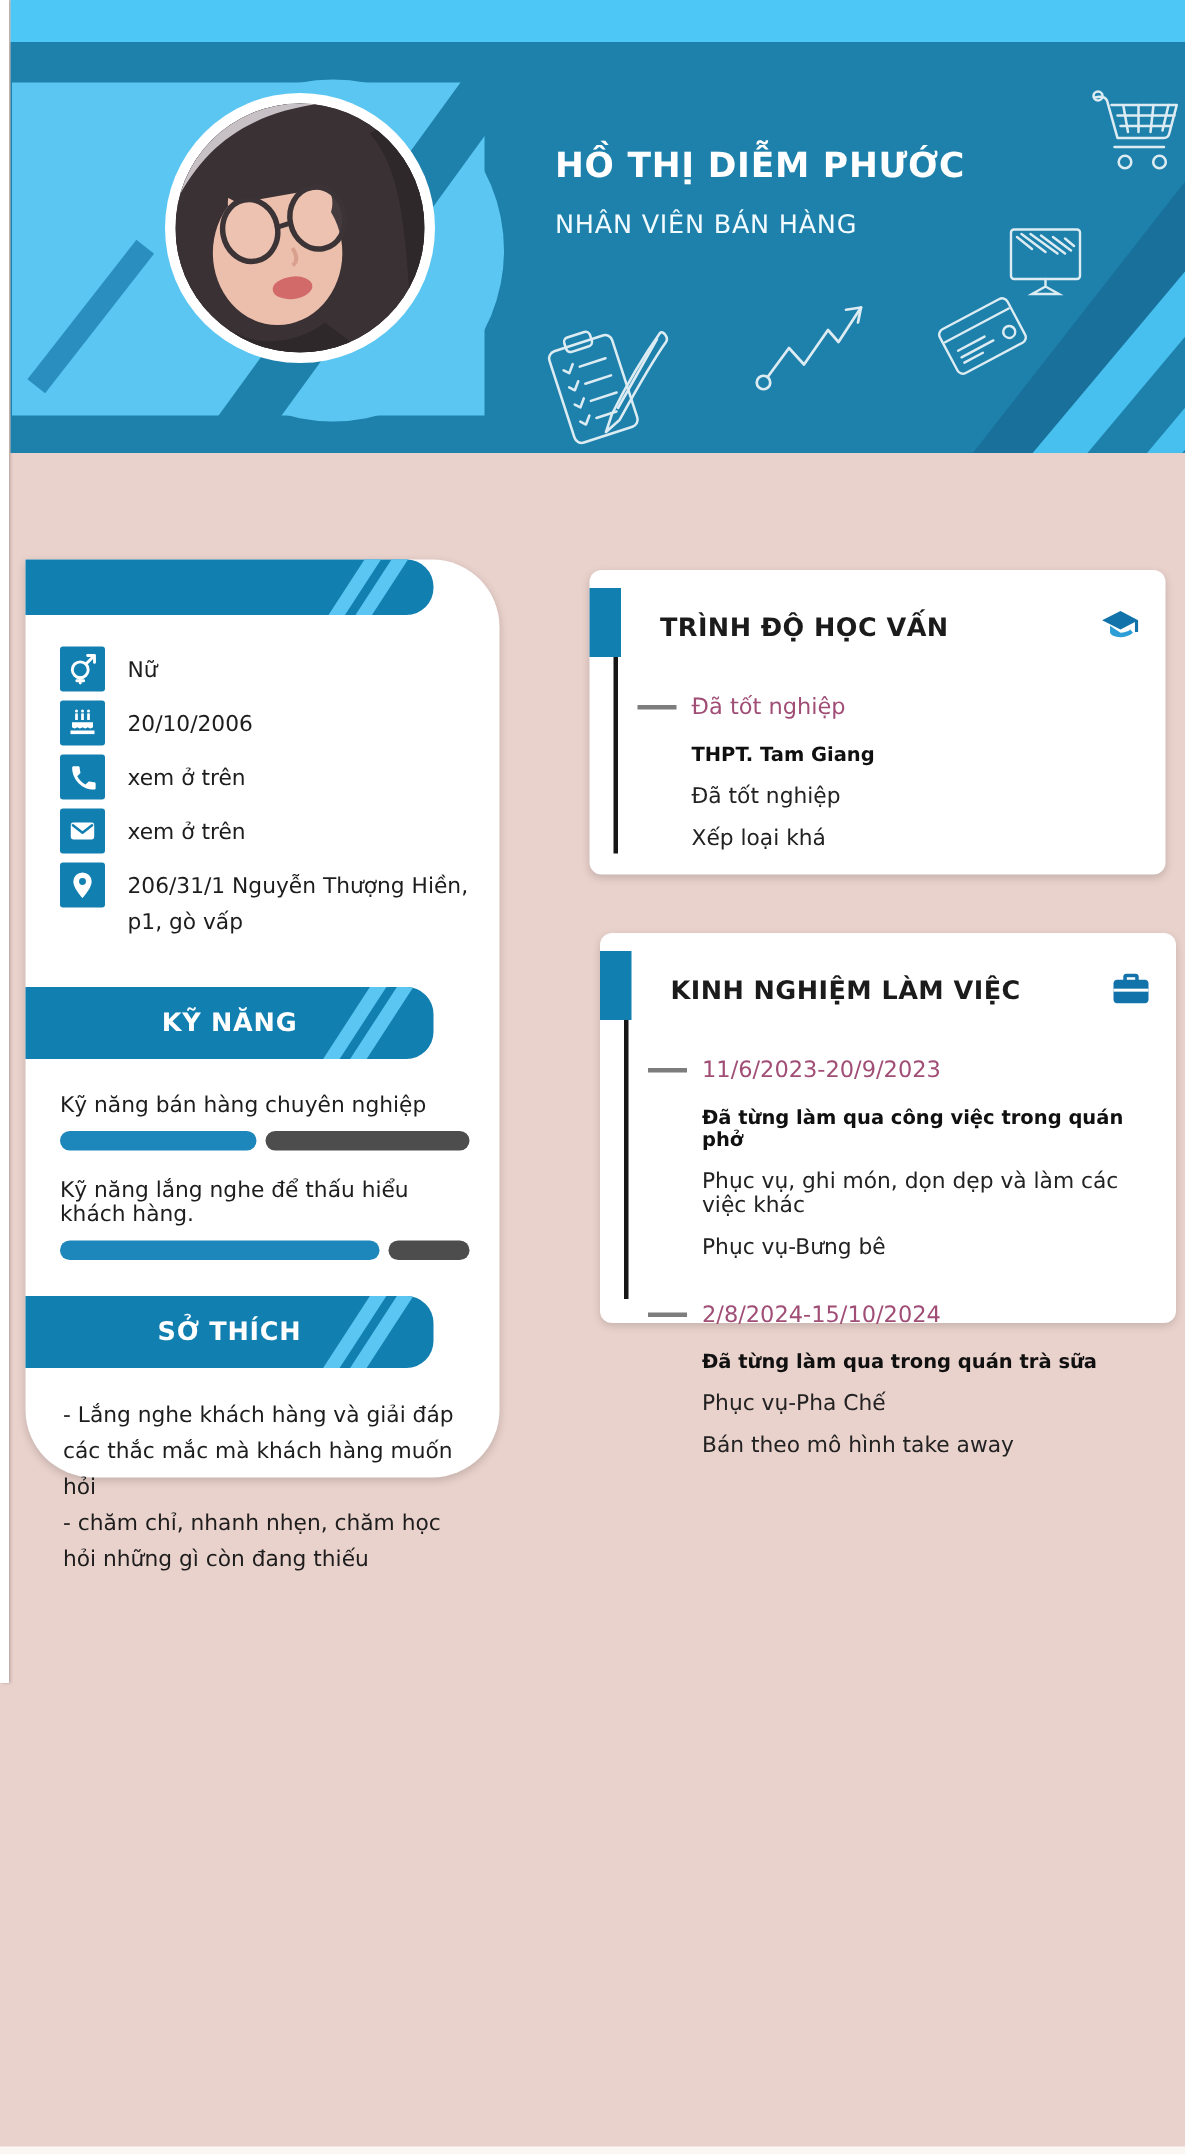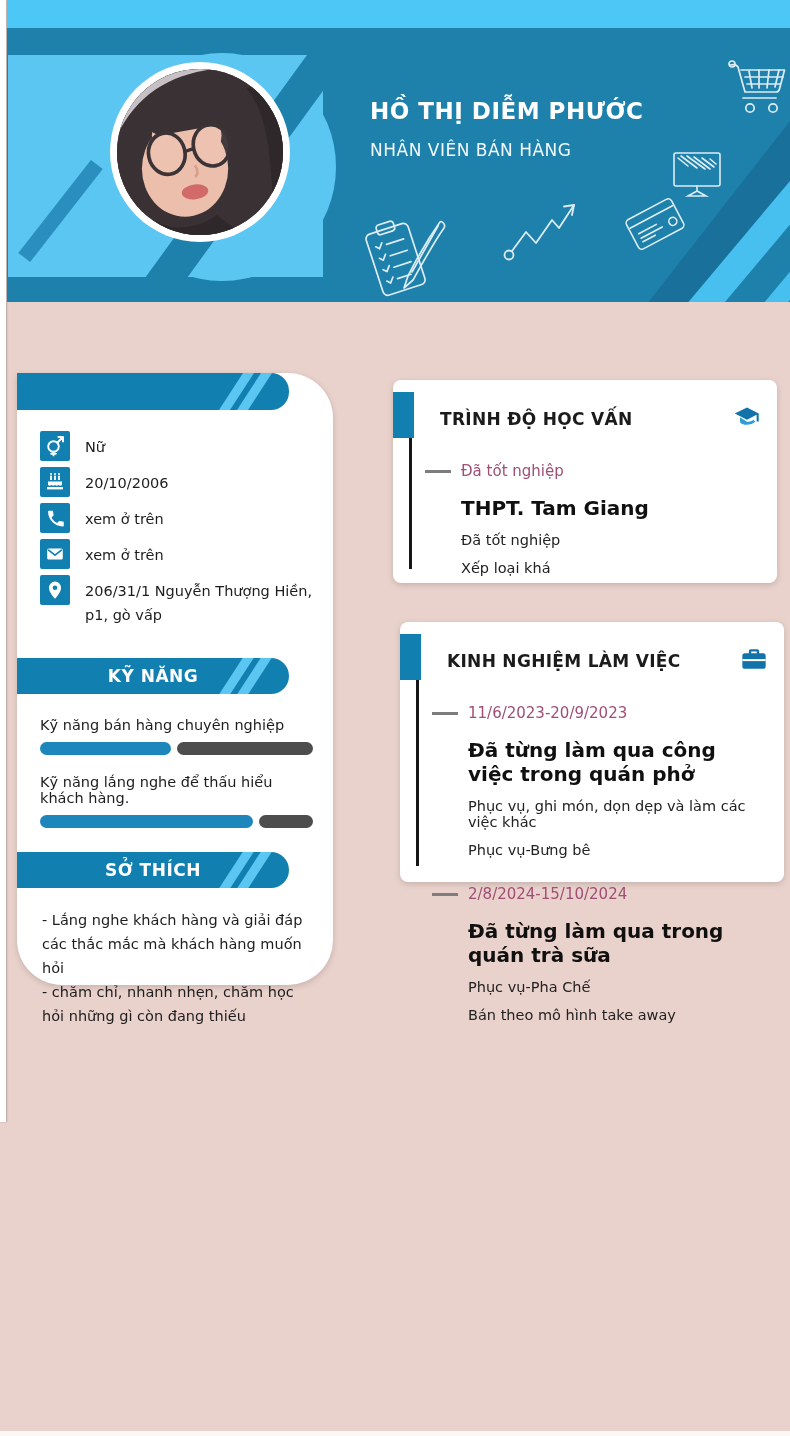--- a/index.html
+++ b/index.html
@@ -23,21 +23,21 @@
   .photo-ring{position:absolute;left:103px;top:34px;width:180px;height:180px;border-radius:50%;
               background:#ffffff;display:flex;align-items:center;justify-content:center;}
   .photo{width:166px;height:166px;border-radius:50%;overflow:hidden;background:#3a3134;}
   .banner-name{position:absolute;left:363px;top:70px;font-size:23px;font-weight:bold;color:#ffffff;letter-spacing:.5px;}
   .banner-role{position:absolute;left:363px;top:112px;font-size:17px;color:#f2fbff;letter-spacing:.5px;}
   .sketch{position:absolute;opacity:.85;}
   
   .card{position:absolute;background:#ffffff;box-shadow:0 2px 6px rgba(0,0,0,.16);z-index:2;}
   
   .card-left{left:17px;top:373px;width:316px;height:612px;border-radius:0 45px 45px 45px;}
-  .bar{position:relative;width:272px;height:36px;background:#127fb1;border-radius:0 18px 18px 0;
+  .bar{position:relative;width:272px;height:48px;background:#127fb1;border-radius:0 18px 18px 0;
        overflow:hidden;display:flex;align-items:center;justify-content:center;
        color:#ffffff;font-weight:bold;font-size:17px;letter-spacing:.5px;}
   .bar .stA,.bar .stB{position:absolute;top:-6px;bottom:-6px;width:11px;background:#5cc6f2;transform:skewX(-33deg);}
   .bar .stA{right:29px;} .bar .stB{right:47px;}
   .bar-top{height:37px;}
   .info{padding:21px 20px 0 23px;}
   .irow{display:flex;gap:15px;align-items:flex-start;margin-bottom:3px;min-height:33px;}
   .ibox{flex:0 0 30px;width:30px;height:30px;border-radius:2px;background:#127fb1;
         display:flex;align-items:center;justify-content:center;}
   .ival{font-size:14.5px;line-height:24px;padding-top:4px;}
@@ -55,21 +55,21 @@
   .card-exp{left:400px;top:622px;width:384px;height:260px;border-radius:8px;}
   .blue-tab{position:absolute;left:0;top:12px;width:21px;height:46px;background:#127fb1;}
   .vline{position:absolute;left:16px;width:3px;background:#161616;}
   .card-edu .vline{top:58px;bottom:14px;}
   .card-exp .vline{top:58px;bottom:16px;}
   .thead{display:flex;align-items:center;padding:23px 16px 0 47px;}
   .ttitle{flex:1;font-size:17px;font-weight:bold;color:#1b1b1b;letter-spacing:.3px;}
   .tbody{padding:0 16px 0 68px;}
   .tdate{position:relative;color:#a04e76;font-size:15px;margin-top:27px;}
   .tdate::before{content:"";position:absolute;left:-36px;top:50%;margin-top:-1px;width:26px;height:2.5px;background:#7d7d7d;}
-  .ttl{font-size:20px;font-weight:bold;color:#101010;margin-top:16px;}
+  .ttl{font-size:13px;font-weight:bold;color:#101010;margin-top:16px;}
   .tline{font-size:14.5px;color:#222222;margin-top:12px;}
   .entry2 .tdate{margin-top:27px;}
 </style>
 </head>
 <body>
 
 <div class="page">
   <div class="left-edge"></div>
 
   <div class="topbar"></div>

